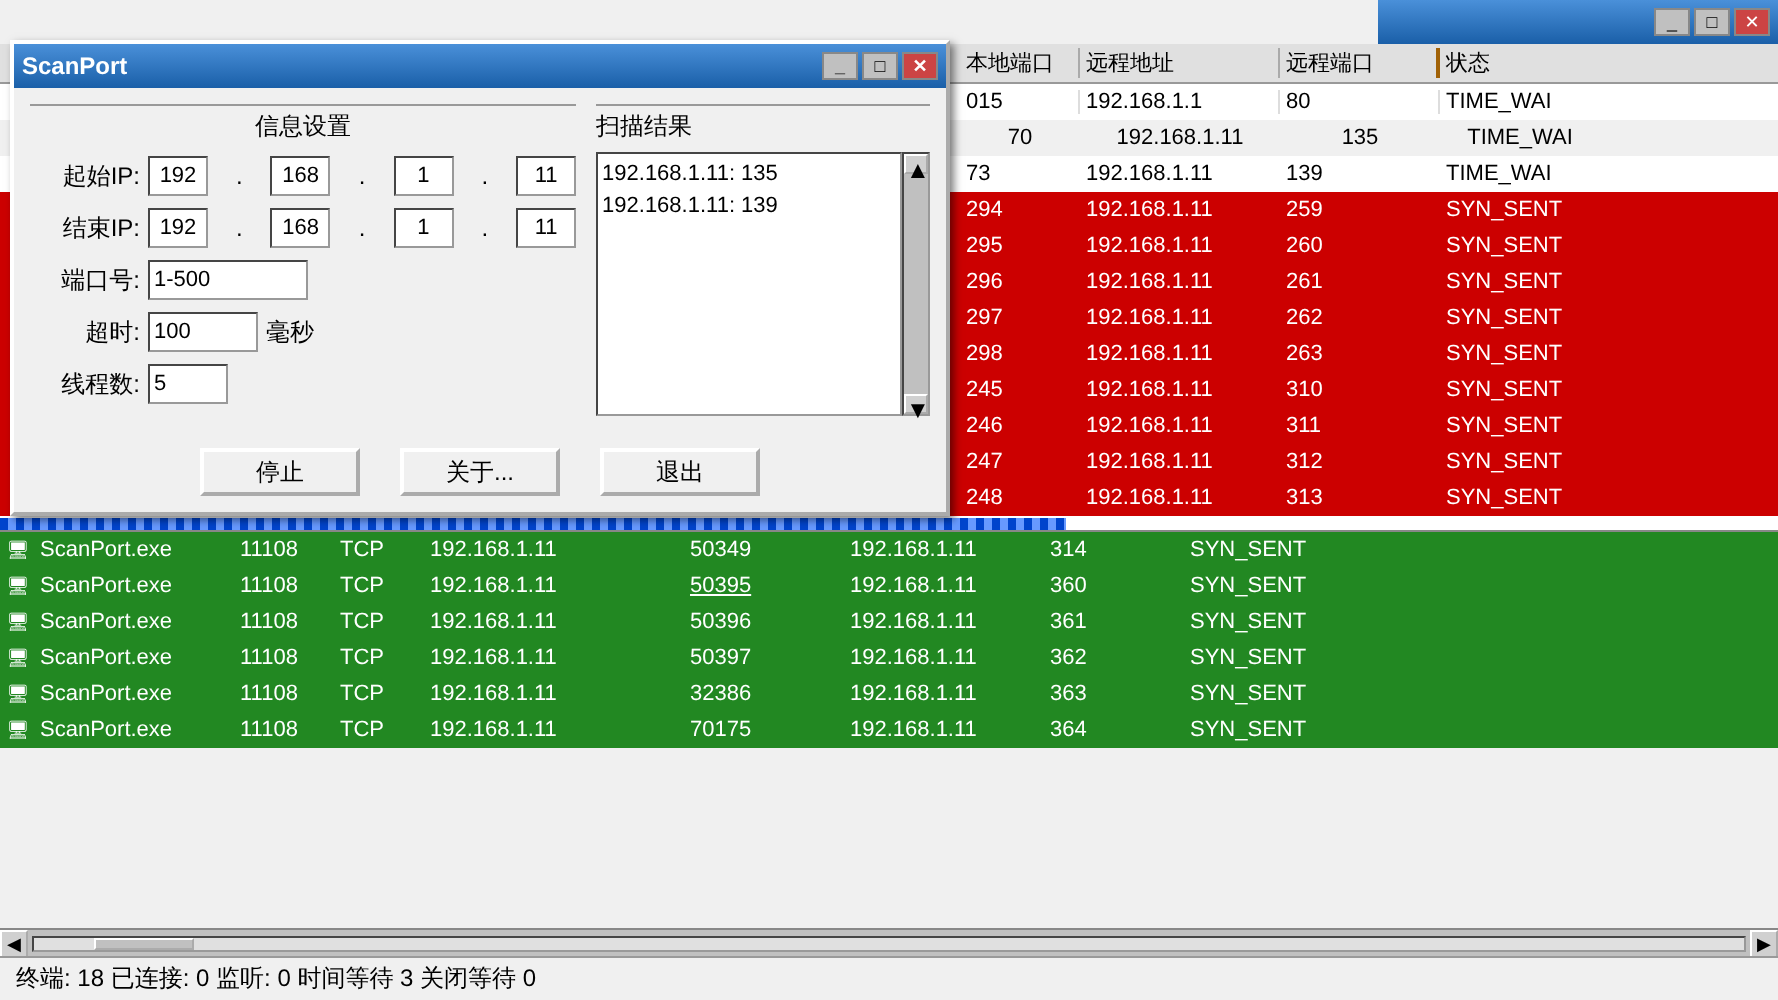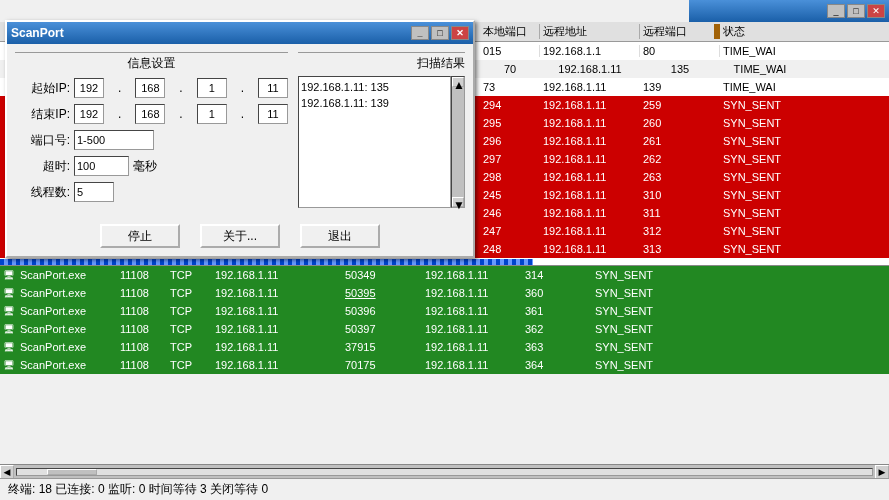--- a/index.html
+++ b/index.html
@@ -173,21 +173,20 @@
       display: flex;
       flex-direction: column;
     }
 
     .results-section h3 {
       font-size: 12px;
       font-weight: normal;
       margin-bottom: 4px;
       border-top: 1px solid #999;
       padding-top: 2px;
-      text-align: right;
     }
 
     .results-list {
       flex: 1;
       border: 1px inset #999;
       background: white;
       min-height: 120px;
       overflow-y: auto;
       padding: 2px;
       font-size: 11px;
@@ -240,21 +239,21 @@
   </div>
 
   <div style="position:absolute;top:22px;left:0;right:0;">
     <div style="display:grid;grid-template-columns:120px 55px 45px 130px 85px 110px 80px 80px;background:#e0e0e0;border-bottom:1px solid #999;height:20px;align-items:center;font-size:11px;padding-left:480px;">
       <span style="padding:0 3px;border-right:1px solid #aaa;overflow:hidden;white-space:nowrap;"></span>
     </div>
 
     <div style="position:absolute;top:0;left:480px;right:0;display:grid;grid-template-columns:60px 100px 80px 80px;height:20px;align-items:center;font-size:11px;background:#e0e0e0;border-bottom:1px solid #999;">
       <span style="padding:0 3px;border-right:1px solid #aaa;">本地端口</span>
       <span style="padding:0 3px;border-right:1px solid #aaa;">远程地址</span>
-      <span style="padding:0 3px;border-right:6px solid #a16207;">远程端口</span>
+      <span style="padding:0 3px;border-right:2px solid #a16207;">远程端口</span>
       <span style="padding:0 3px;">状态</span>
     </div>
   </div>
 
   <div style="position:absolute;top:42px;left:0;right:0;bottom:22px;overflow:hidden;">
 
     <div style="display:flex;height:18px;align-items:center;background:white;font-size:11px;">
       <div style="width:480px;display:flex;align-items:center;">
         
       </div>
@@ -434,21 +433,21 @@
     </div>
     <div style="display:flex;height:18px;align-items:center;background:#228822;color:white;font-size:11px;">
       <div style="width:18px;display:flex;align-items:center;justify-content:center;">
         <span style="font-size:9px;">🖥</span>
       </div>
       <div style="display:grid;grid-template-columns:100px 50px 45px 130px 80px 100px 70px 75px;flex:1;">
         <span style="padding:0 2px;overflow:hidden;white-space:nowrap;">ScanPort.exe</span>
         <span style="padding:0 2px;">11108</span>
         <span style="padding:0 2px;">TCP</span>
         <span style="padding:0 2px;">192.168.1.11</span>
-        <span style="padding:0 2px;">37915</span>
+        <span style="padding:0 2px;">32386</span>
         <span style="padding:0 2px;">192.168.1.11</span>
         <span style="padding:0 2px;">363</span>
         <span style="padding:0 2px;">SYN_SENT</span>
       </div>
     </div>
     <div style="display:flex;height:18px;align-items:center;background:#228822;color:white;font-size:11px;">
       <div style="width:18px;display:flex;align-items:center;justify-content:center;">
         <span style="font-size:9px;">🖥</span>
       </div>
       <div style="display:grid;grid-template-columns:100px 50px 45px 130px 80px 100px 70px 75px;flex:1;">

